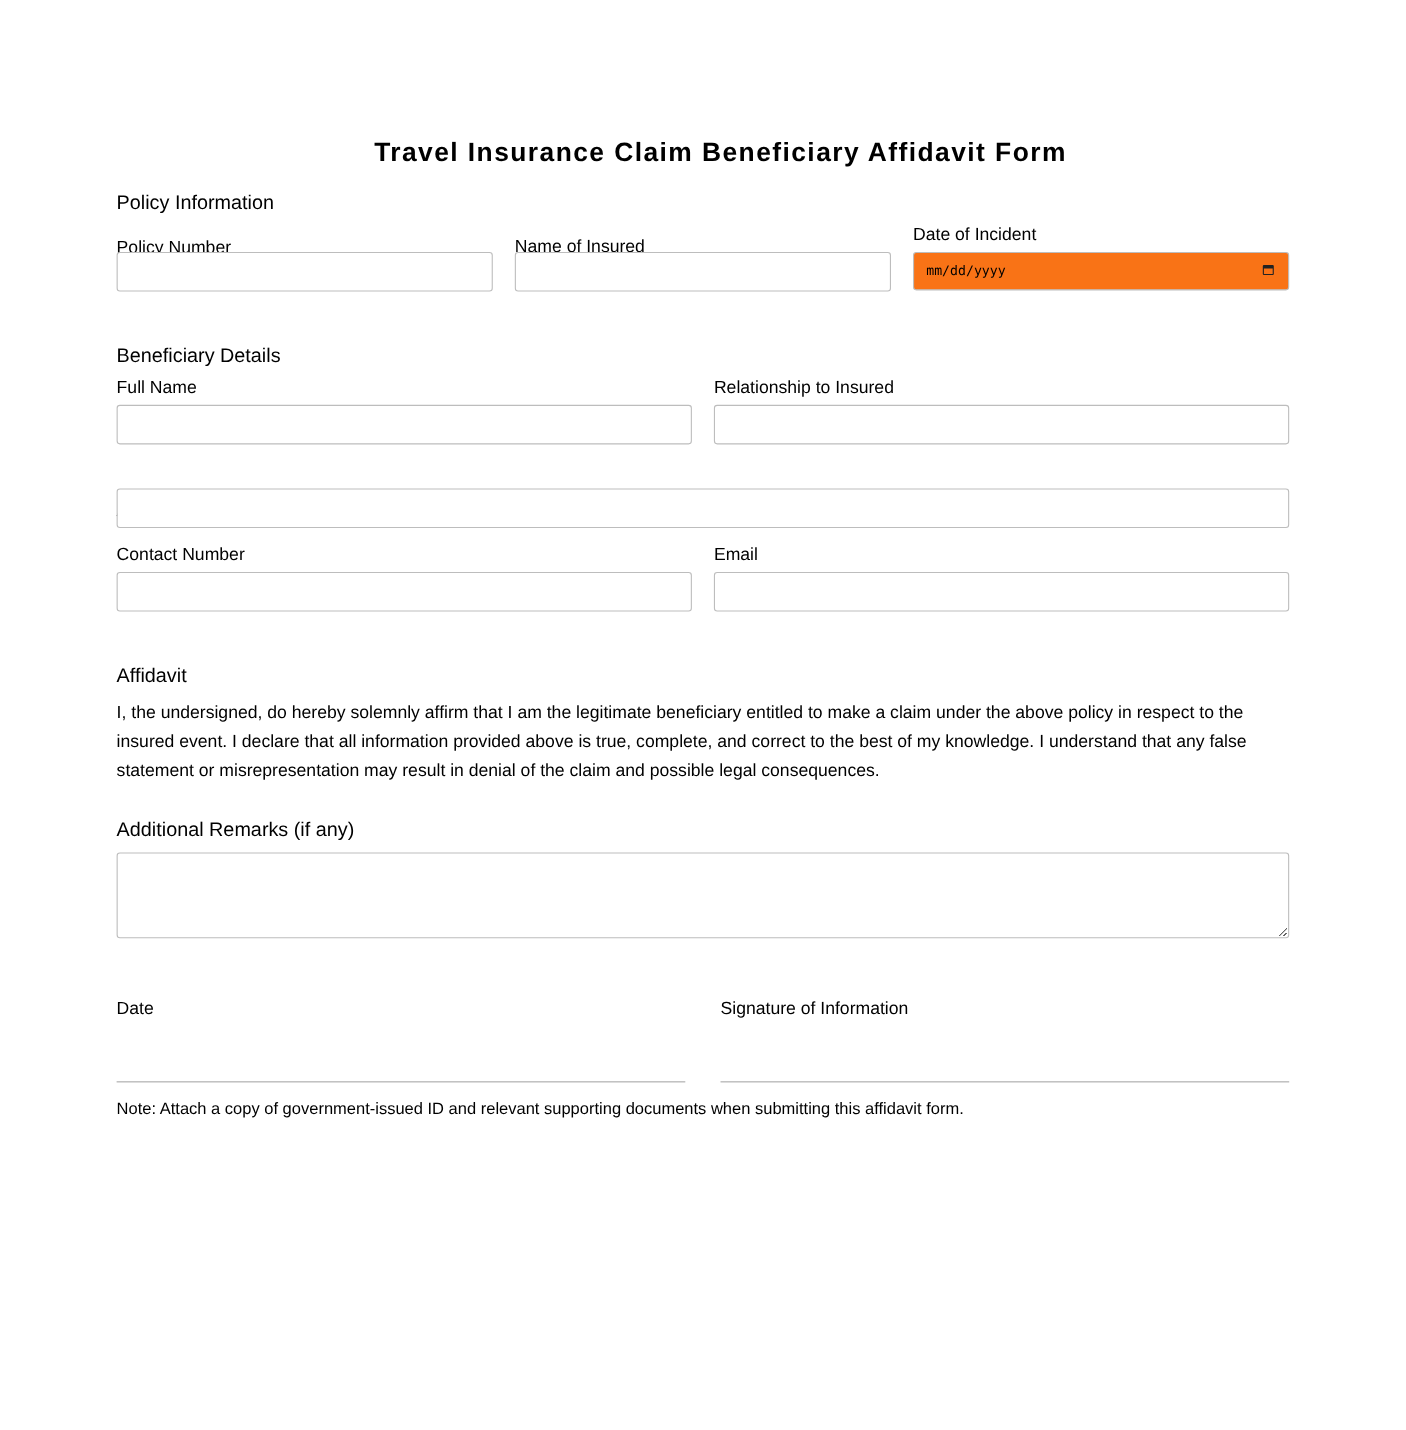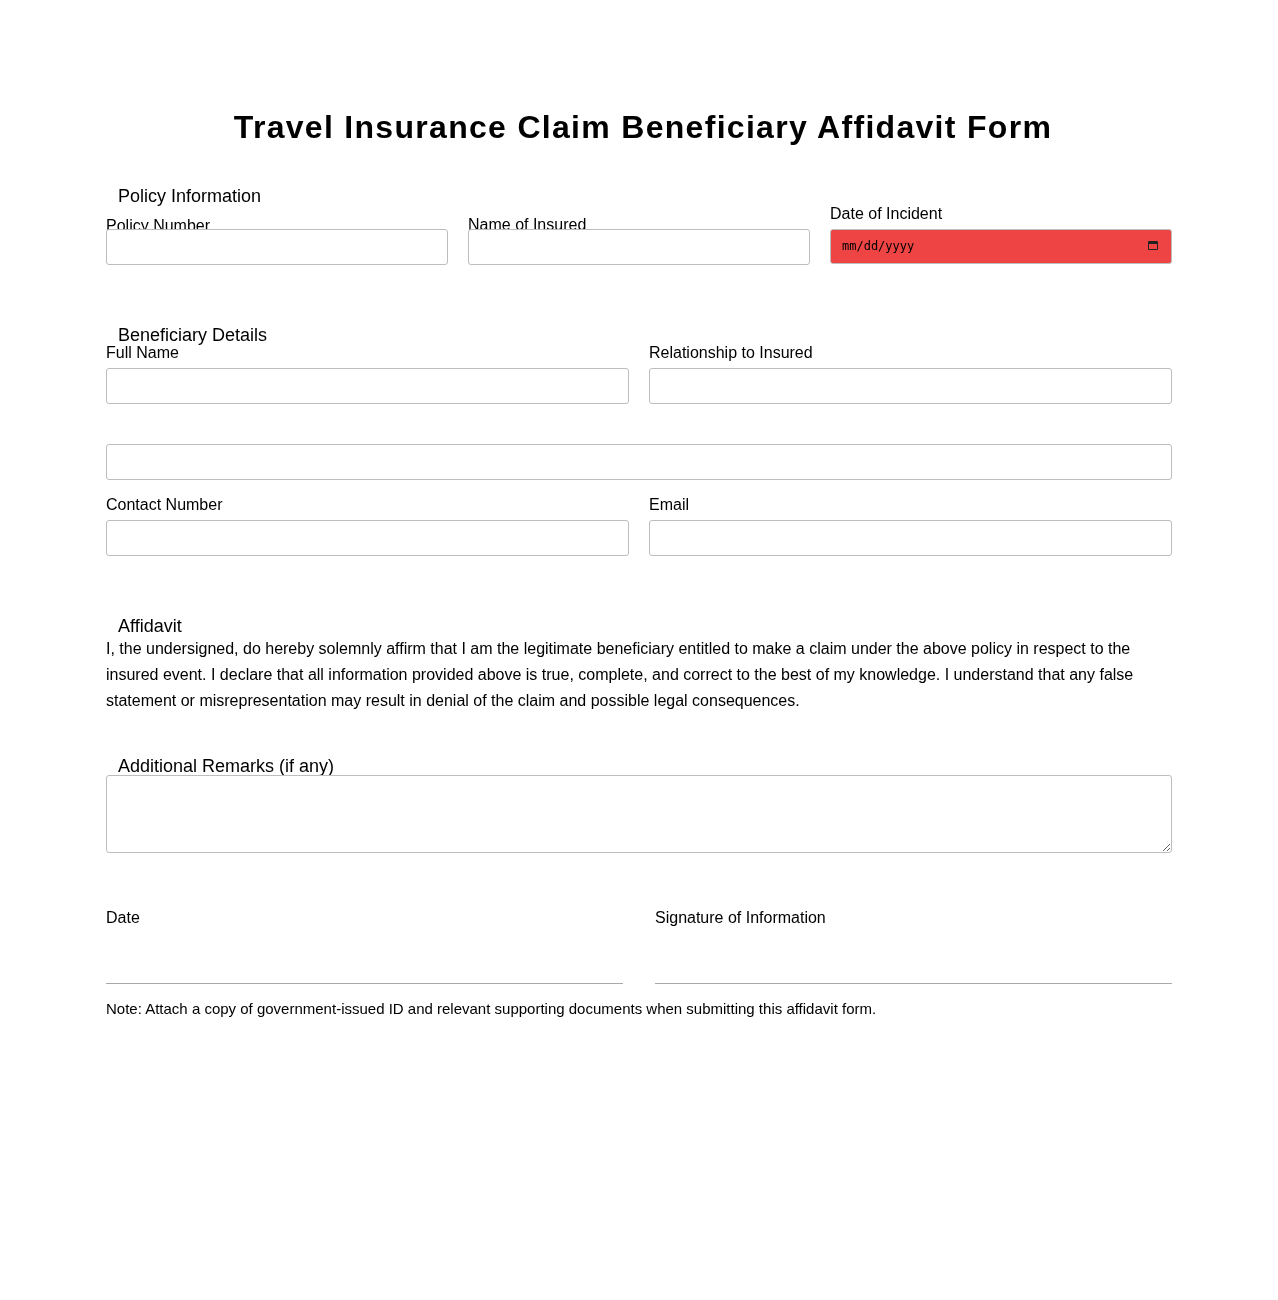--- a/index.html
+++ b/index.html
@@ -1,22 +1,22 @@
 <!DOCTYPE html>
 <html><head>
 <meta charset="utf-8">
 <style>
   html, body { margin: 0; padding: 0; background: #fff; }
   body { width: 1278px; height: 1300px; font-family: "Liberation Sans", sans-serif; color: #000; position: relative; }
   .page { position: absolute; left: 106px; top: 0; width: 1066px; }
-  h1 { position: absolute; top: 104px; left: 0; width: 1066px; margin: 4px; text-align: center; font-size: 32px; font-weight: bold; letter-spacing: 1.3px; line-height: 38px; }
-  .section-title { position: absolute; left: 0; font-size: 18px; line-height: 22px; margin: 12px; font-weight: normal; }
+  h1 { position: absolute; top: 104px; left: 0; width: 1066px; margin: 16px; text-align: center; font-size: 24px; font-weight: bold; letter-spacing: 1.3px; line-height: 38px; }
+  .section-title { position: absolute; left: 0; font-size: 18px; line-height: 22px; margin: 0; font-weight: normal; }
   .label { position: absolute; font-size: 16px; line-height: 20px; }
   .input { position: absolute; height: 36px; box-sizing: border-box; border: 1px solid #bdbdbd; border-radius: 3px; background: #fff; }
-  .date-input { position: absolute; height: 35px; box-sizing: border-box; border: 1px solid #bdbdbd; border-radius: 3px; background: #ef4444; }
+  .date-input { position: absolute; height: 35px; box-sizing: border-box; border: 1px solid #bdbdbd; border-radius: 3px; background: #f97316; }
   .date-input .ph { position: absolute; left: 11px; top: 9px; font-family: "DejaVu Sans Mono", monospace; font-size: 12px; color: #000; }
   .cal-icon { position: absolute; right: 13px; top: 11px; width: 10px; height: 9px; border: 1.5px solid #222; border-top-width: 3px; border-radius: 1px; box-sizing: border-box; }
   .para { position: absolute; left: 0; top: 636px; width: 1066px; font-size: 16px; line-height: 26px; margin: 0; }
   textarea { position: absolute; left: 0; top: 775px; width: 1066px; height: 78px; box-sizing: border-box; border: 1px solid #bdbdbd; border-radius: 3px; resize: vertical; font-family: "Liberation Sans", sans-serif; }
   .sig-line { position: absolute; top: 983px; height: 0; border-top: 1px solid #a9a9a9; }
   .note { position: absolute; left: 0; top: 999px; font-size: 15px; line-height: 20px; }
 </style>
 </head>
 <body>
 

